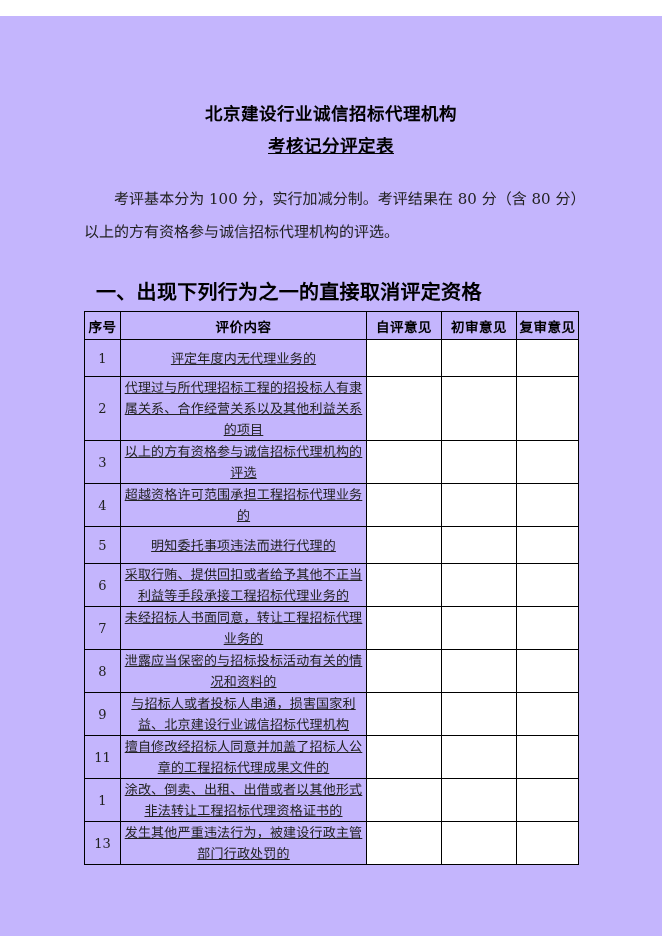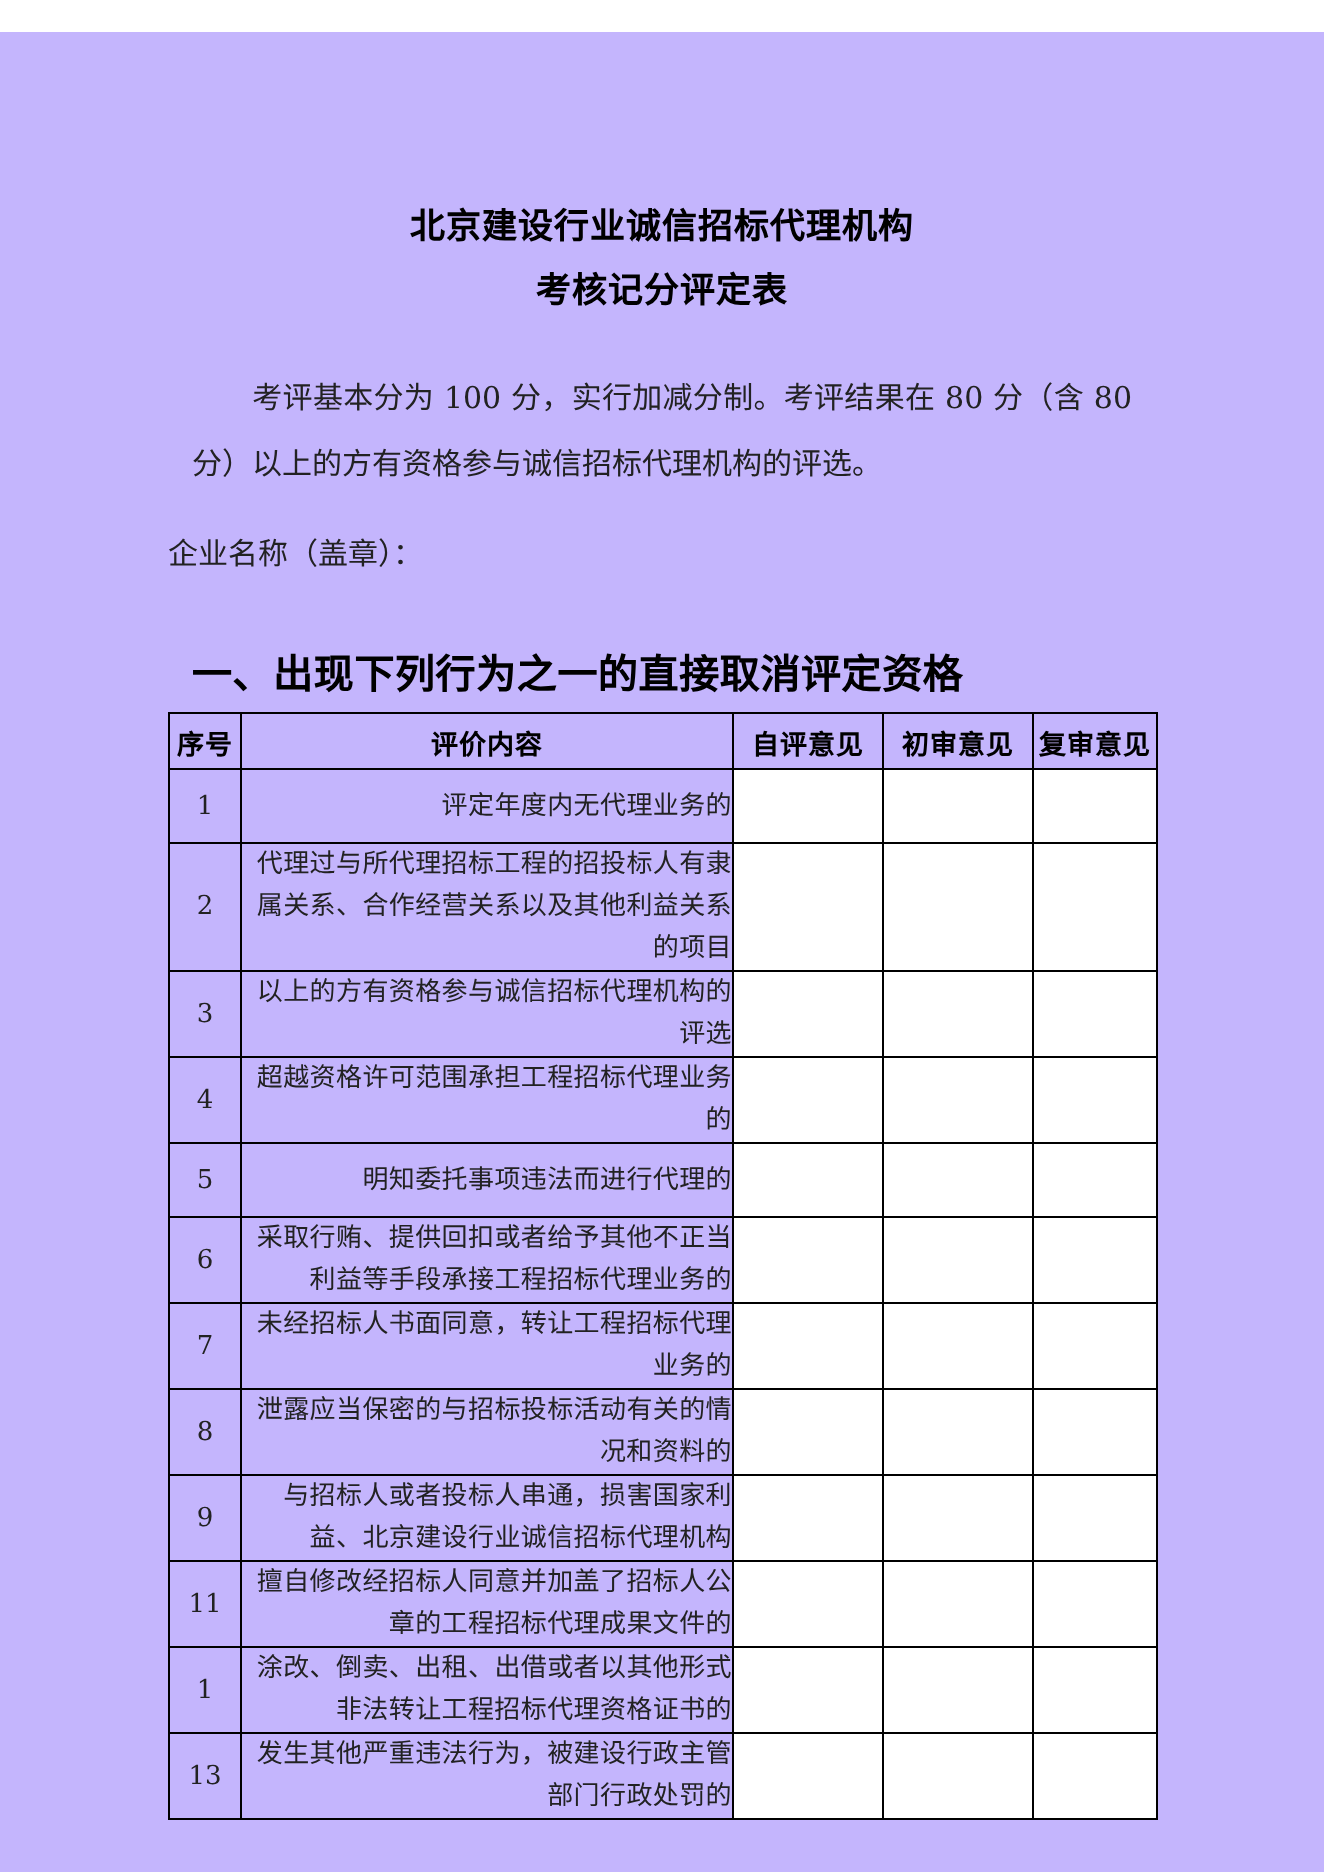--- a/index.html
+++ b/index.html
@@ -36,29 +36,29 @@
   .title-sub {
     text-align: center;
     font-weight: bold;
     font-size: 17.5px;
     line-height: 28px;
     letter-spacing: 0.5px;
     color: #000;
     font-family: "DejaVu Sans", "Liberation Sans", sans-serif;
   }
   .title-main { margin: 0 0 4px 0; }
-  .title-sub  { margin: 0 0 23px 0; }
+  .title-sub  { margin: 0 0 23px 0; text-decoration: underline; }
 
   
   .intro {
     font-size: 15px;
     line-height: 33px;
     text-align: justify;
     text-justify: inter-ideograph;
-    margin: 12px;
+    margin: 0;
     color: #222;
   }
   .intro .indent { display: inline-block; width: 30px; }
 
   .company-line {
     font-size: 15px;
     line-height: 33px;
     margin: 0;
     color: #222;
   }
@@ -99,25 +99,26 @@
     font-family: "DejaVu Sans", "Liberation Sans", sans-serif;
     letter-spacing: 0.5px;
   }
   td.col-no {
     text-align: center;
     font-size: 13px;
     font-family: "DejaVu Serif", "Liberation Serif", serif;
     color: #333;
   }
   td.col-content {
-    text-align: right;
+    text-align: center;
     padding: 3px 6px 3px 8px;
     line-height: 21px;
     font-size: 13.2px;
     letter-spacing: 0.2px;
+    text-decoration: underline;
   }
   td.col-blank { background: #fff; }
 
   
   col.c-no      { width: 36px; }
   col.c-content { width: 246px; }
   col.c-self    { width: 75px; }
   col.c-first   { width: 75px; }
   col.c-re      { width: 62px; }
 
@@ -130,21 +131,20 @@
 
 <div class="page">
   <div class="doc-body">
 
     <h1 class="title-main">北京建设行业诚信招标代理机构</h1>
 
     <h2 class="title-sub">考核记分评定表</h2>
 
     <p class="intro"><span class="indent"></span><span>考评基本分为 100 分，实行加减分制。考评结果在 80 分（含 80 分）以上的方有资格参与诚信招标代理机构的评选。</span></p>
 
-    <p class="company-line">企业名称（盖章）：</p>
 
     <h3 class="section-heading">一、出现下列行为之一的直接取消评定资格</h3>
 
     <table class="score-table">
       <colgroup>
         <col class="c-no">
         <col class="c-content">
         <col class="c-self">
         <col class="c-first">
         <col class="c-re">

